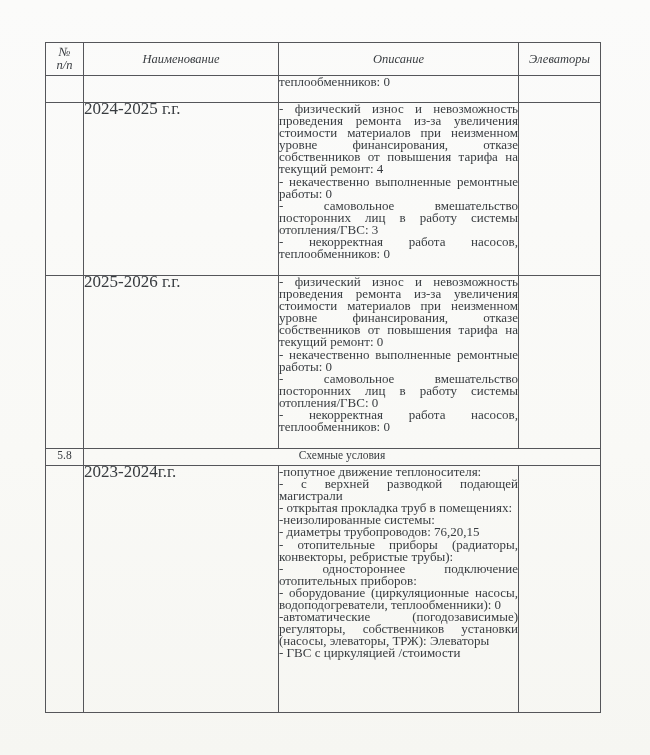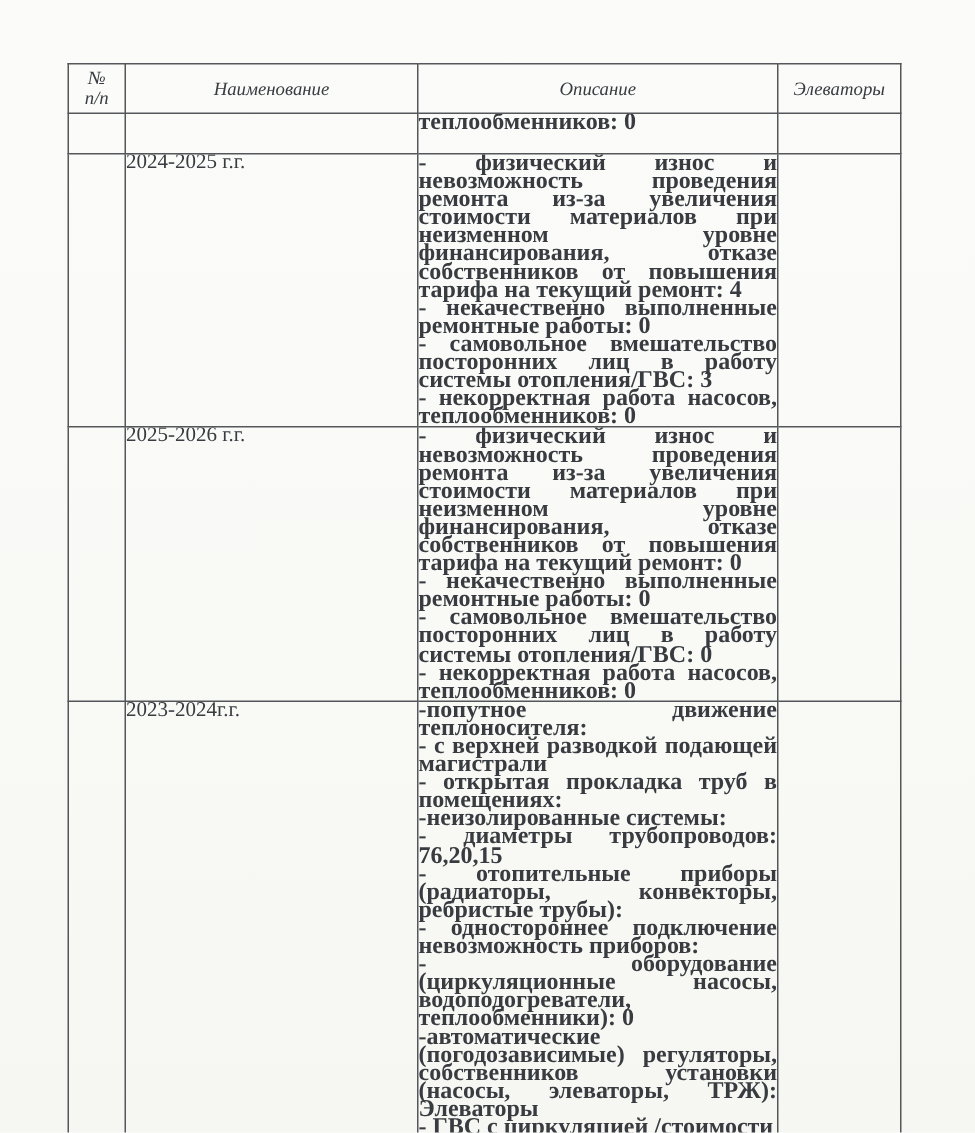--- a/index.html
+++ b/index.html
@@ -43,29 +43,28 @@
     height:28px;
     white-space:pre-line;
     padding:2px 2px;
   }
   .cell-num{
     text-align:center;
     font-size:11.5px;
     padding-top:2px;
   }
   .cell-name{
-    font-size:14px;
+    font-size:17px;
     line-height:12.1px;
     padding:3px 4px 2px 7px;
   }
   .cell-desc{
-    font-size:16px;
+    font-size:13px;
     line-height:12.1px;
     padding:2px 5px 2px 7px;
-    font-weight:bold;
   }
   .cell-desc p{
     margin:0;
     text-align:justify;
   }
   .cell-note{ font-size:11.5px; }
   .section-title-cell{
     text-align:center;
     font-size:11.5px;
     line-height:12.5px;
@@ -123,31 +122,35 @@
           <td class="cell-num"></td>
           <td class="cell-name">2025-2026 г.г.</td>
           <td class="cell-desc">
             <p>- физический износ и невозможность проведения ремонта из-за увеличения стоимости материалов при неизменном уровне финансирования, отказе собственников от повышения тарифа на текущий ремонт: 0</p>
             <p>- некачественно выполненные ремонтные работы: 0</p>
             <p>- самовольное вмешательство посторонних лиц в работу системы отопления/ГВС: 0</p>
             <p>- некорректная работа насосов, теплообменников: 0</p>
           </td>
           <td class="cell-note"></td>
         </tr>
+        <tr class="rh-3">
+          <td class="cell-num">5.8</td>
+          <td colspan="3" class="section-title-cell">Схемные условия</td>
+        </tr>
         <tr class="rh-4">
           <td class="cell-num"></td>
           <td class="cell-name">2023-2024г.г.</td>
           <td class="cell-desc">
             <p>-попутное движение теплоносителя:</p>
             <p>- с верхней разводкой подающей магистрали</p>
             <p>- открытая прокладка труб в помещениях:</p>
             <p>-неизолированные системы:</p>
             <p>- диаметры трубопроводов: 76,20,15</p>
             <p>- отопительные приборы (радиаторы, конвекторы, ребристые трубы):</p>
-            <p>- одностороннее подключение невозможность приборов:</p>
+            <p>- одностороннее подключение отопительных приборов:</p>
             <p>- оборудование (циркуляционные насосы, водоподогреватели, теплообменники): 0</p>
             <p>-автоматические (погодозависимые) регуляторы, собственников установки (насосы, элеваторы, ТРЖ): Элеваторы</p>
             <p>- ГВС с циркуляцией /стоимости</p>
           </td>
           <td class="cell-note"></td>
         </tr>
       </tbody>
   </table>
 </div>
 

